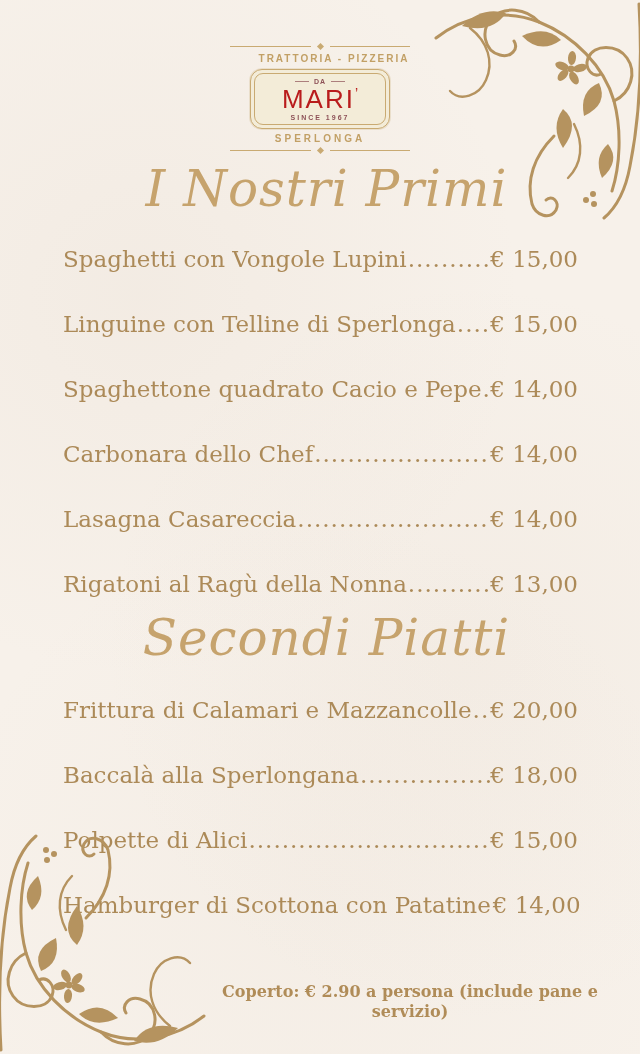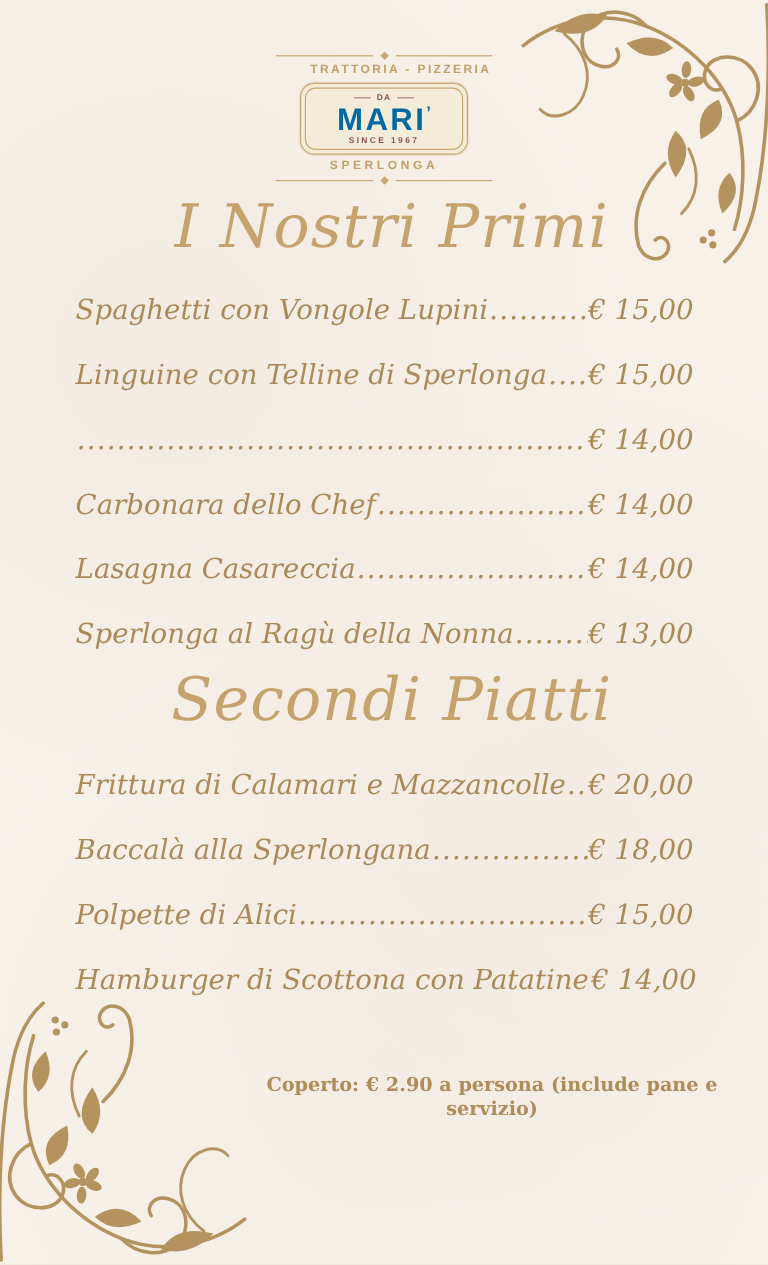--- a/index.html
+++ b/index.html
@@ -46,22 +46,22 @@
     border:1px solid #c9aa72;border-radius:9px;
   }
   .da-row{
     display:flex;align-items:center;gap:5px;
     font-family:"Liberation Sans", sans-serif;
     font-size:7px;font-weight:bold;letter-spacing:1px;color:#8d5157;
   }
   .da-row::before,.da-row::after{content:"";width:14px;border-top:1px solid #8d5157;opacity:.7;}
   .brand{
     font-family:"Liberation Sans", sans-serif;
-    font-size:26px;font-weight:bold;letter-spacing:2px;line-height:1;
-    color:#0369a1;margin-top:1px;
+    font-size:26px;font-weight:normal;letter-spacing:2px;line-height:1;
+    color:#b91c1c;margin-top:1px;
   }
   .brand .mark{font-size:14px;vertical-align:super;letter-spacing:0;}
   .since{
     font-family:"Liberation Sans", sans-serif;
     font-size:7px;font-weight:bold;letter-spacing:2px;color:#8d5157;margin-top:2px;
   }
   .city{
     margin-top:4px;
     font-family:"Liberation Sans", sans-serif;
     font-size:10px;font-weight:bold;letter-spacing:3px;color:#c2a066;
@@ -74,23 +74,22 @@
     font-style:italic;font-weight:normal;
     font-size:50px;line-height:1.2;
     color:#c6a36d;
     letter-spacing:1px;
     padding-left:13px;
   }
   .script.first{margin-top:4px;}
   .script.second{margin-top:9px;}
   
   .items{
-    display:flex;flex-direction:column;gap:25px;
+    display:flex;flex-direction:column;gap:36px;
     padding:0 62px 0 63px;
-    font-style:italic;
   }
   .items.primi{margin-top:26px;}
   .items.secondi{margin-top:28px;}
   .item{
     display:flex;align-items:flex-end;
     color:#ac8a58;
     font-size:23px;line-height:29px;
   }
   .iname{white-space:nowrap;flex:0 0 auto;}
   .dots{
@@ -193,35 +192,36 @@
         <span class="iname">Spaghetti con Vongole Lupini</span>
           <span class="dots">..........................................................................................</span>
           <span class="iprice">€ 15,00</span>
       </div>
       <div class="item">
         <span class="iname">Linguine con Telline di Sperlonga</span>
           <span class="dots">..........................................................................................</span>
           <span class="iprice">€ 15,00</span>
       </div>
       <div class="item">
+        <span class="iname">Spaghettone quadrato Cacio e Pepe</span>
           <span class="dots">..........................................................................................</span>
           <span class="iprice">€ 14,00</span>
       </div>
       <div class="item">
         <span class="iname">Carbonara dello Chef</span>
           <span class="dots">..........................................................................................</span>
           <span class="iprice">€ 14,00</span>
       </div>
       <div class="item">
         <span class="iname">Lasagna Casareccia</span>
           <span class="dots">..........................................................................................</span>
           <span class="iprice">€ 14,00</span>
       </div>
       <div class="item">
-        <span class="iname">Sperlonga al Ragù della Nonna</span>
+        <span class="iname">Rigatoni al Ragù della Nonna</span>
           <span class="dots">..........................................................................................</span>
           <span class="iprice">€ 13,00</span>
       </div>
     </div>
   </section>
 
   <section>
     <h1 class="script second">Secondi Piatti</h1>
     <div class="items secondi">
       <div class="item">

